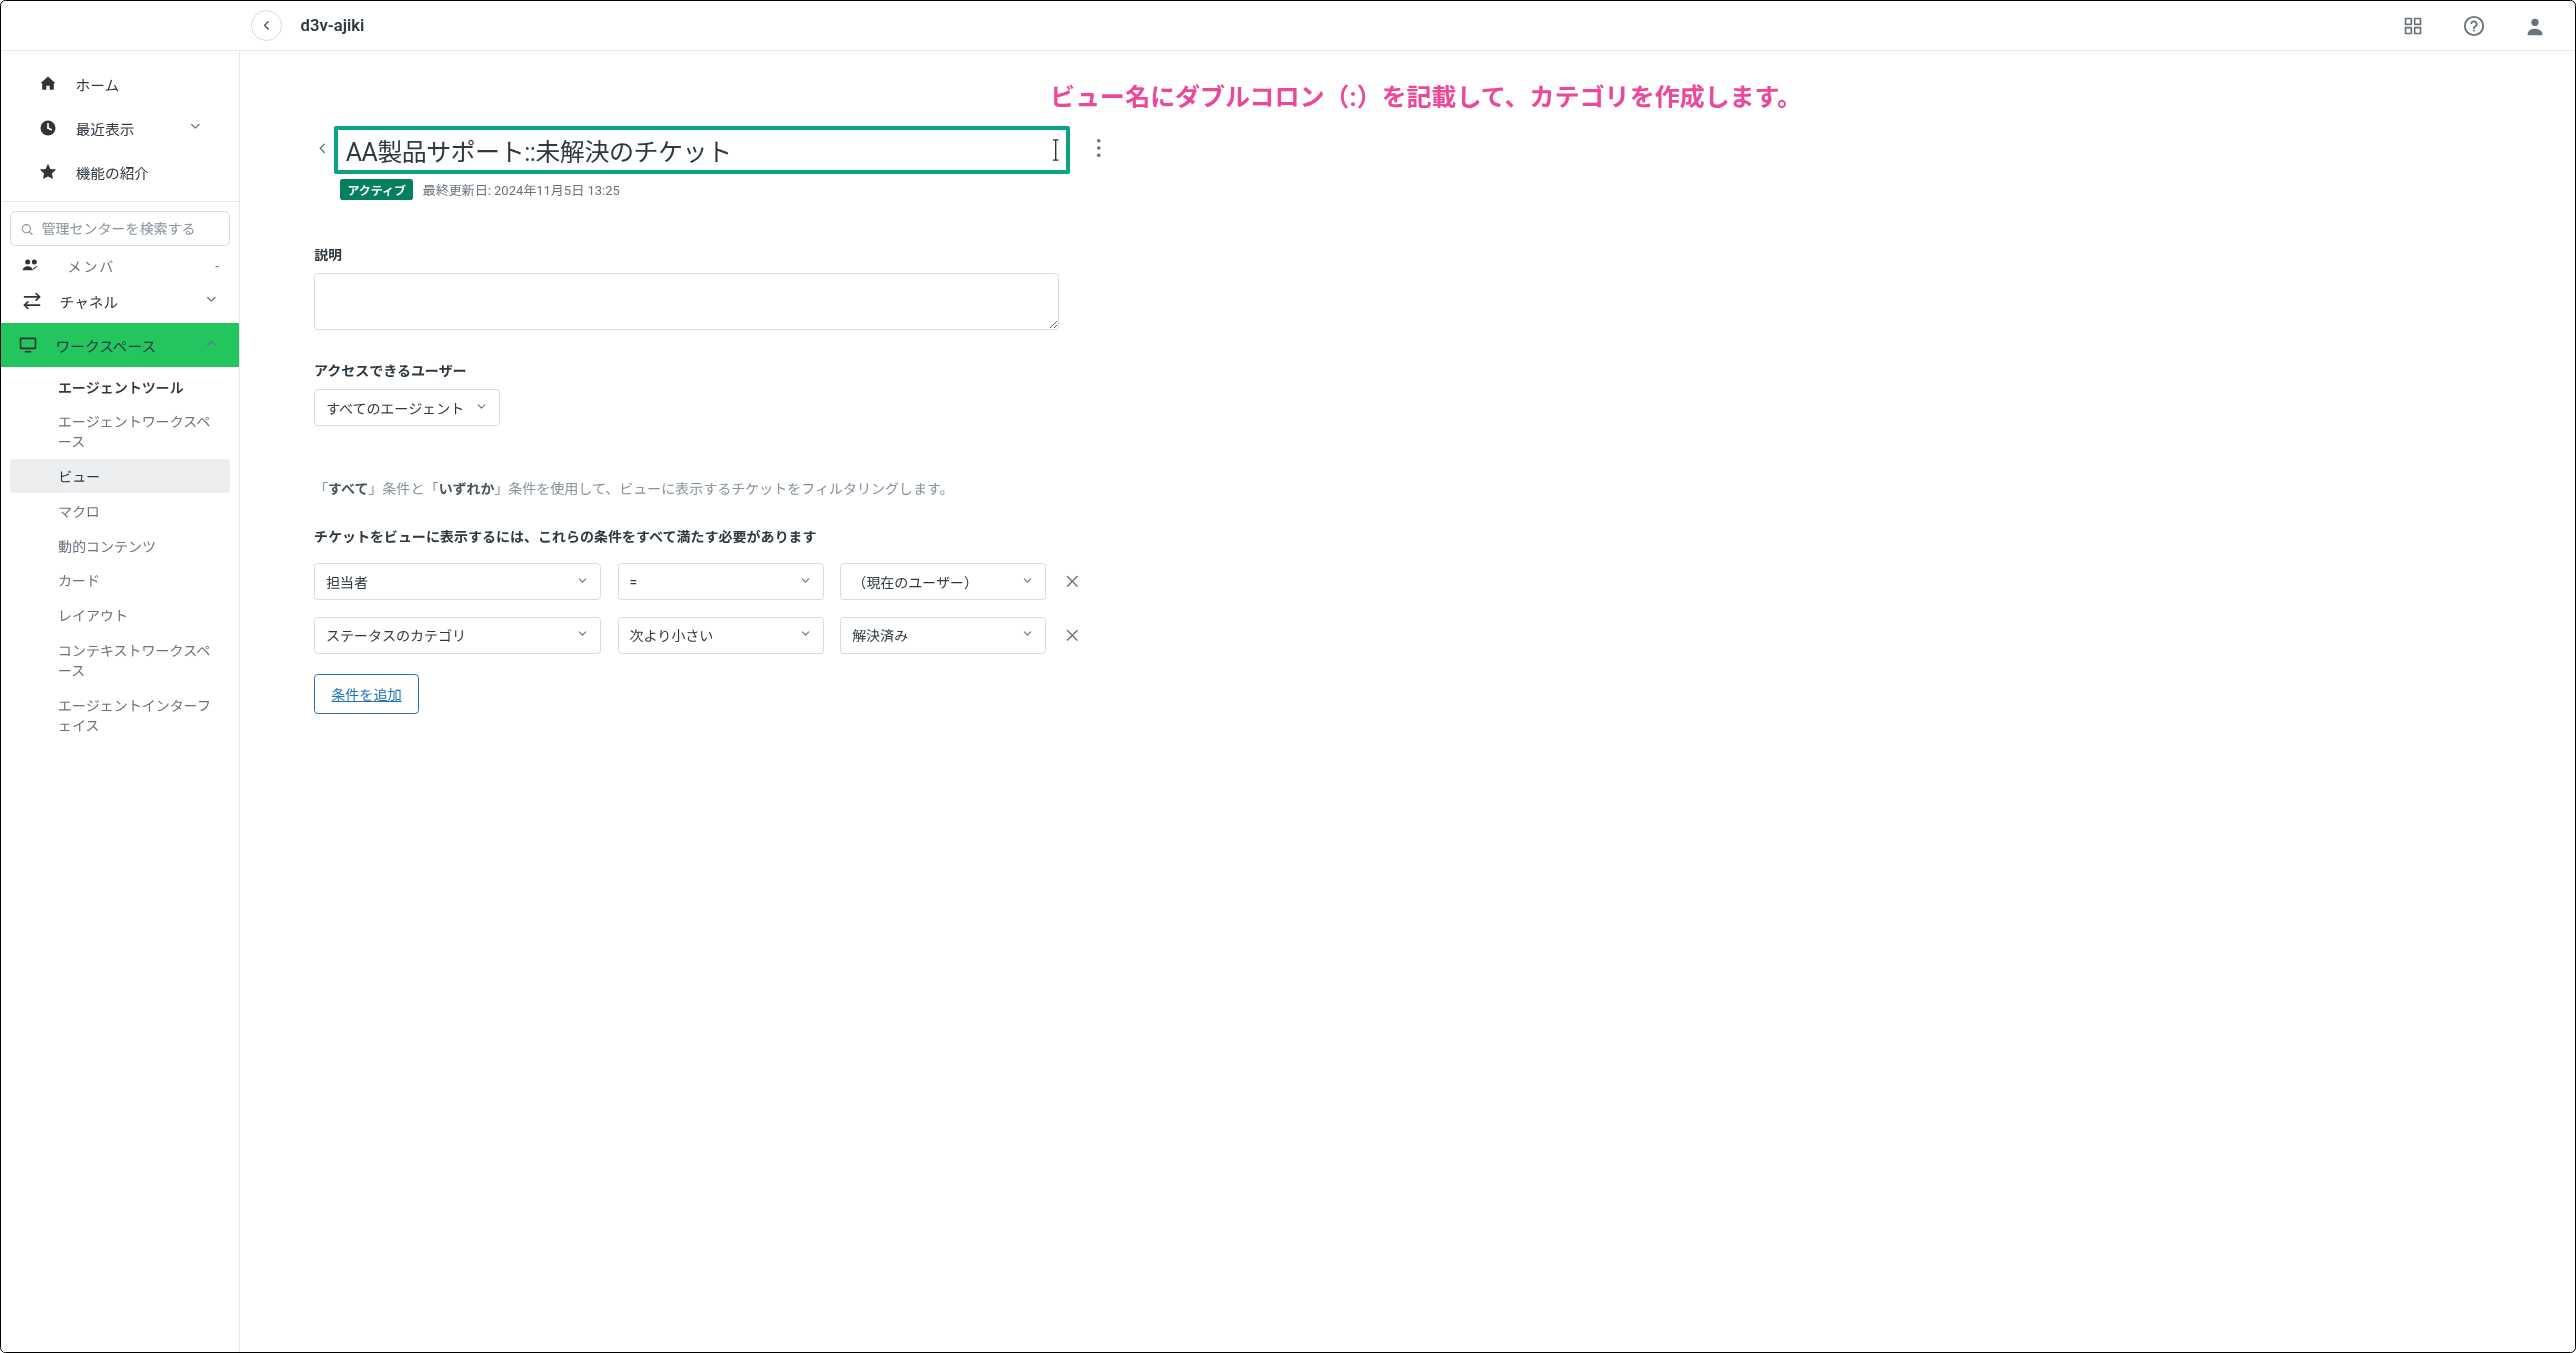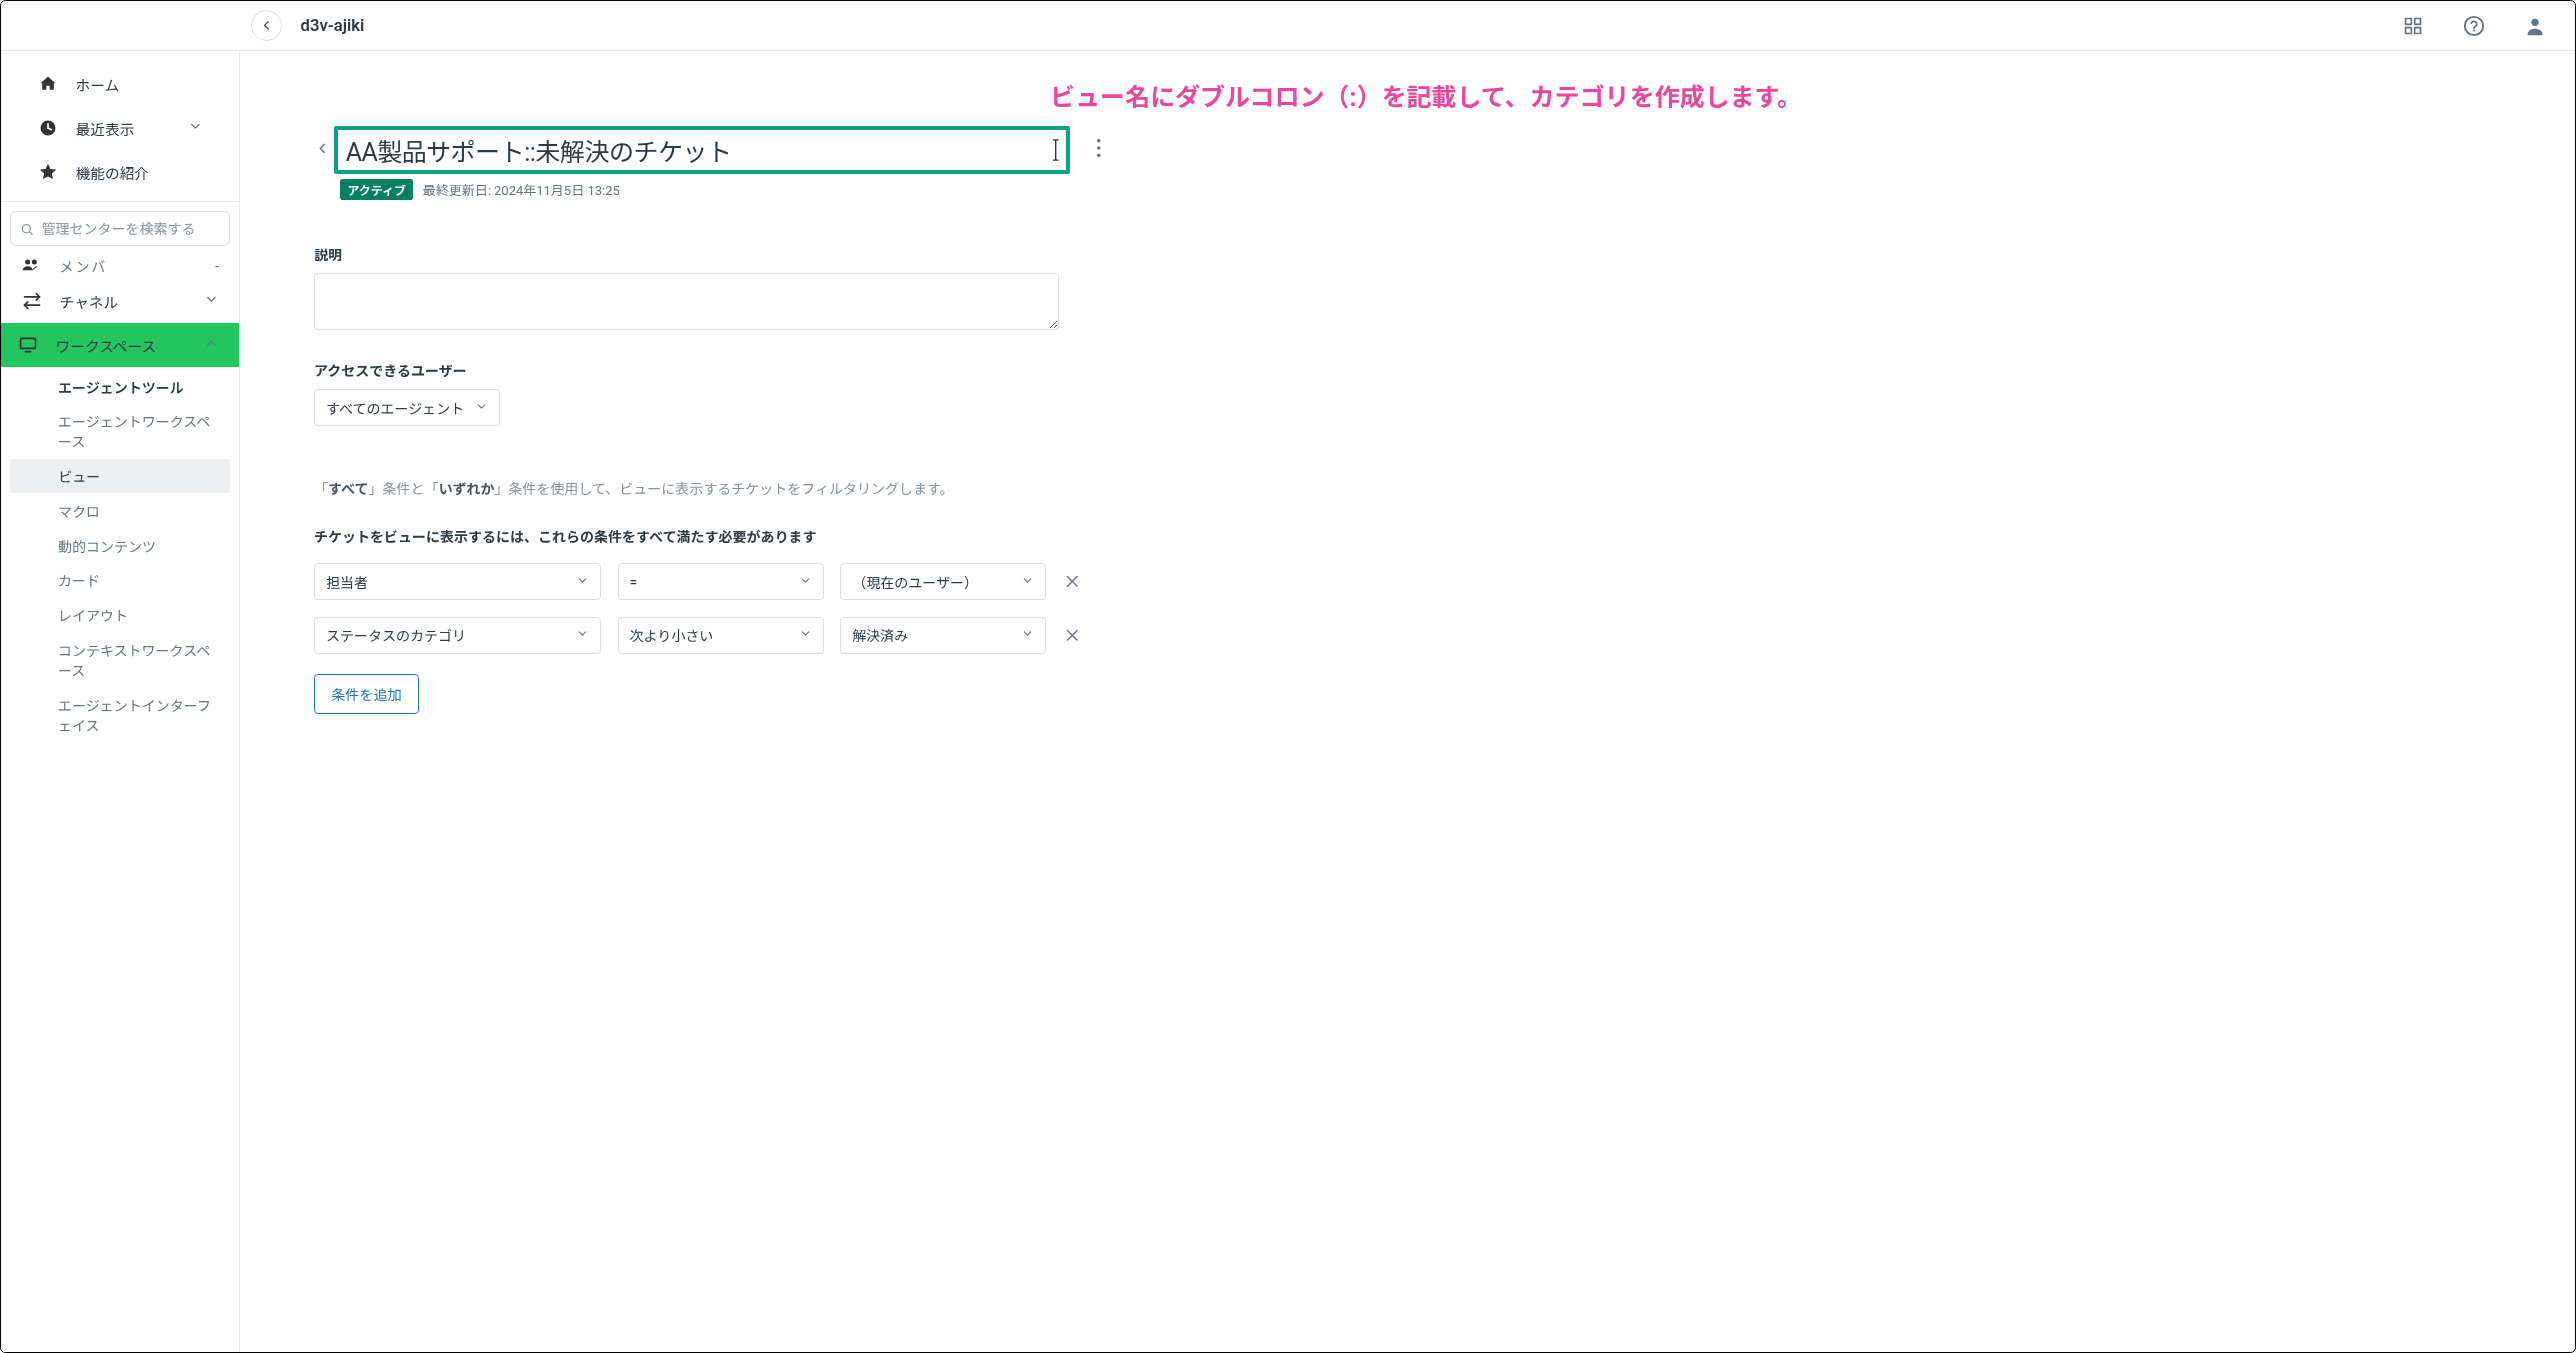--- a/index.html
+++ b/index.html
@@ -33,21 +33,21 @@
 
 .scroll-nav { flex: 1; overflow: hidden; }
 .nav-item { display: flex; align-items: center; gap: 16.6px; padding: 11px 20px; font-size: 14.7px; color: #2f3941; cursor: pointer; }
 .nav-item .icon { width: 22px; height: 22px; display: flex; align-items: center; justify-content: center; color: #333; }
 .nav-item .chev { margin-left: auto; color: #68737d; }
 .nav-item.active { background: #22c55e; padding-left: 16px; }
 .nav-sub { padding: 1.8px 0 0 0; }
 .nav-sub-title { padding: 7.4px 20px 7.4px 57px; font-size: 14px; font-weight: 600; }
 .nav-sub-item { padding: 7.4px 20px 7.4px 57px; font-size: 14px; color: #68737d; cursor: pointer; }
 .nav-sub-item.selected { background: #eceef0; color: #2f3941; border-radius: 3.7px; margin: 0 9.2px; padding-left: 48px; }
-.partial-row { display: flex; align-items: center; padding: 0 20px 3.7px 20px; color: #68737d; font-size: 14px; }
+.partial-row { display: flex; align-items: center; padding: 0 20px 3.7px 20px; color: #68737d; font-size: 14px; gap: 8px; }
 .partial-row .dots { letter-spacing: 1.8px; }
 .partial-row .dash { margin-left: auto; }
 
 
 .main { flex: 1; overflow-y: auto; padding: 26px 74px 37px 74px; }
 .annotation { text-align: center; font-size: 25px; color: #ec4899; font-weight: 700; margin-bottom: 13px; margin-left: 37px; }
 
 .title-row { display: flex; align-items: center; gap: 9.2px; }
 .title-row .back-chev { width: 16.6px; color: #68737d; cursor: pointer; margin-right: -5.5px; }
 .view-title-box { flex: 0 0 auto; width: 736px; border: 4.6px solid #0aa388; border-radius: 1.8px; padding: 1.8px 7.4px; display: flex; align-items: center; }
@@ -69,21 +69,21 @@
 .sub { font-size: 14px; color: #87929d; margin-top: 5.5px; line-height: 1.6; }
 .sub b { color: #49545c; font-weight: 700; }
 
 .cond-row { display: flex; align-items: center; gap: 16.6px; margin-top: 16.6px; }
 .cond-row .select { justify-content: space-between; }
 .cond-row .w1 { width: 287px; }
 .cond-row .w2 { width: 206px; }
 .cond-row .w3 { width: 206px; }
 .remove { cursor: pointer; color: #68737d; width: 20px; height: 20px; display: flex; align-items: center; justify-content: center; }
 
-.add-btn { display: inline-flex; align-items: center; border: 0.9px solid #1f73b7; color: #1f73b7; border-radius: 3.7px; padding: 9.2px 16.6px; font-size: 14px; margin-top: 20px; cursor: pointer; background: #fff; }
+.add-btn { display: inline-flex; align-items: center; border: 0.9px solid #1f73b7; color: #1f73b7; border-radius: 3.7px; padding: 9.2px 16.6px; font-size: 14px; margin-top: 20px; cursor: pointer; background: #fff; text-decoration: underline; }
 
 .svg-icon { stroke: currentColor; fill: none; stroke-width: 2; stroke-linecap: round; stroke-linejoin: round; }
 </style>
 </head>
 <body>
 
 <div class="app">
   <div class="topbar">
     <div class="back-btn">
       <svg class="svg-icon" width="14.7" height="14.7" viewBox="0 0 24 24">

